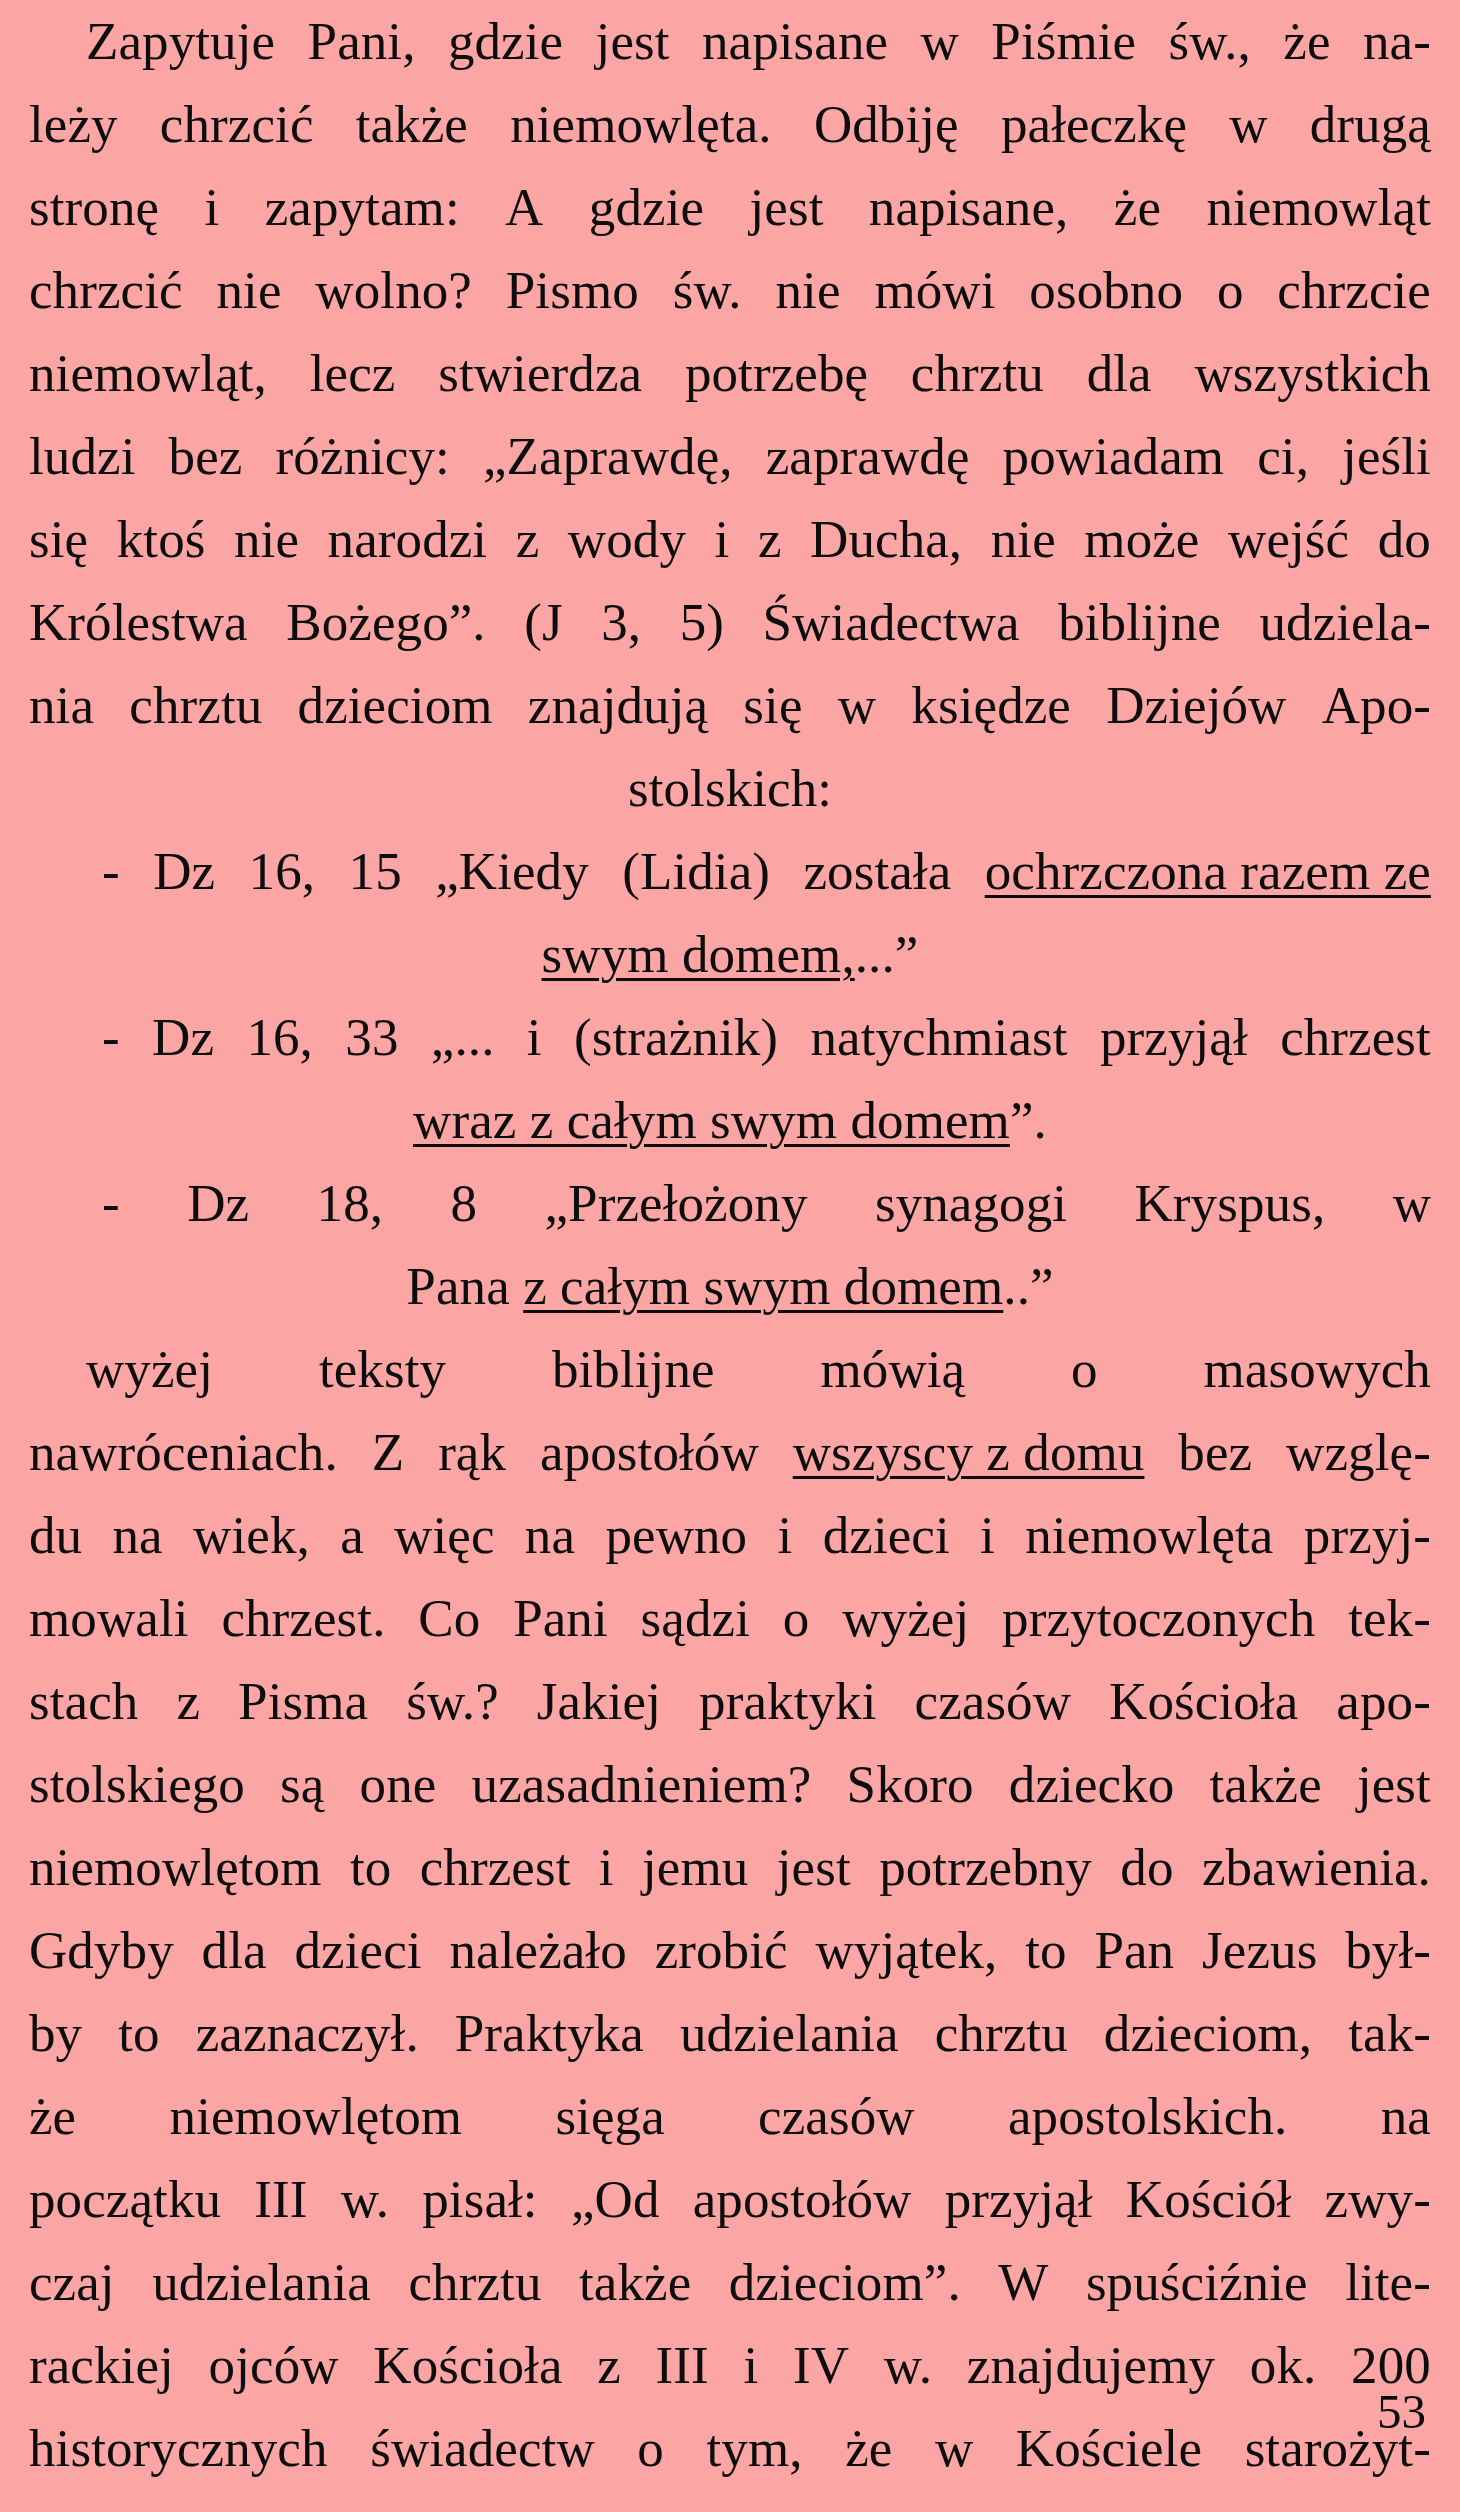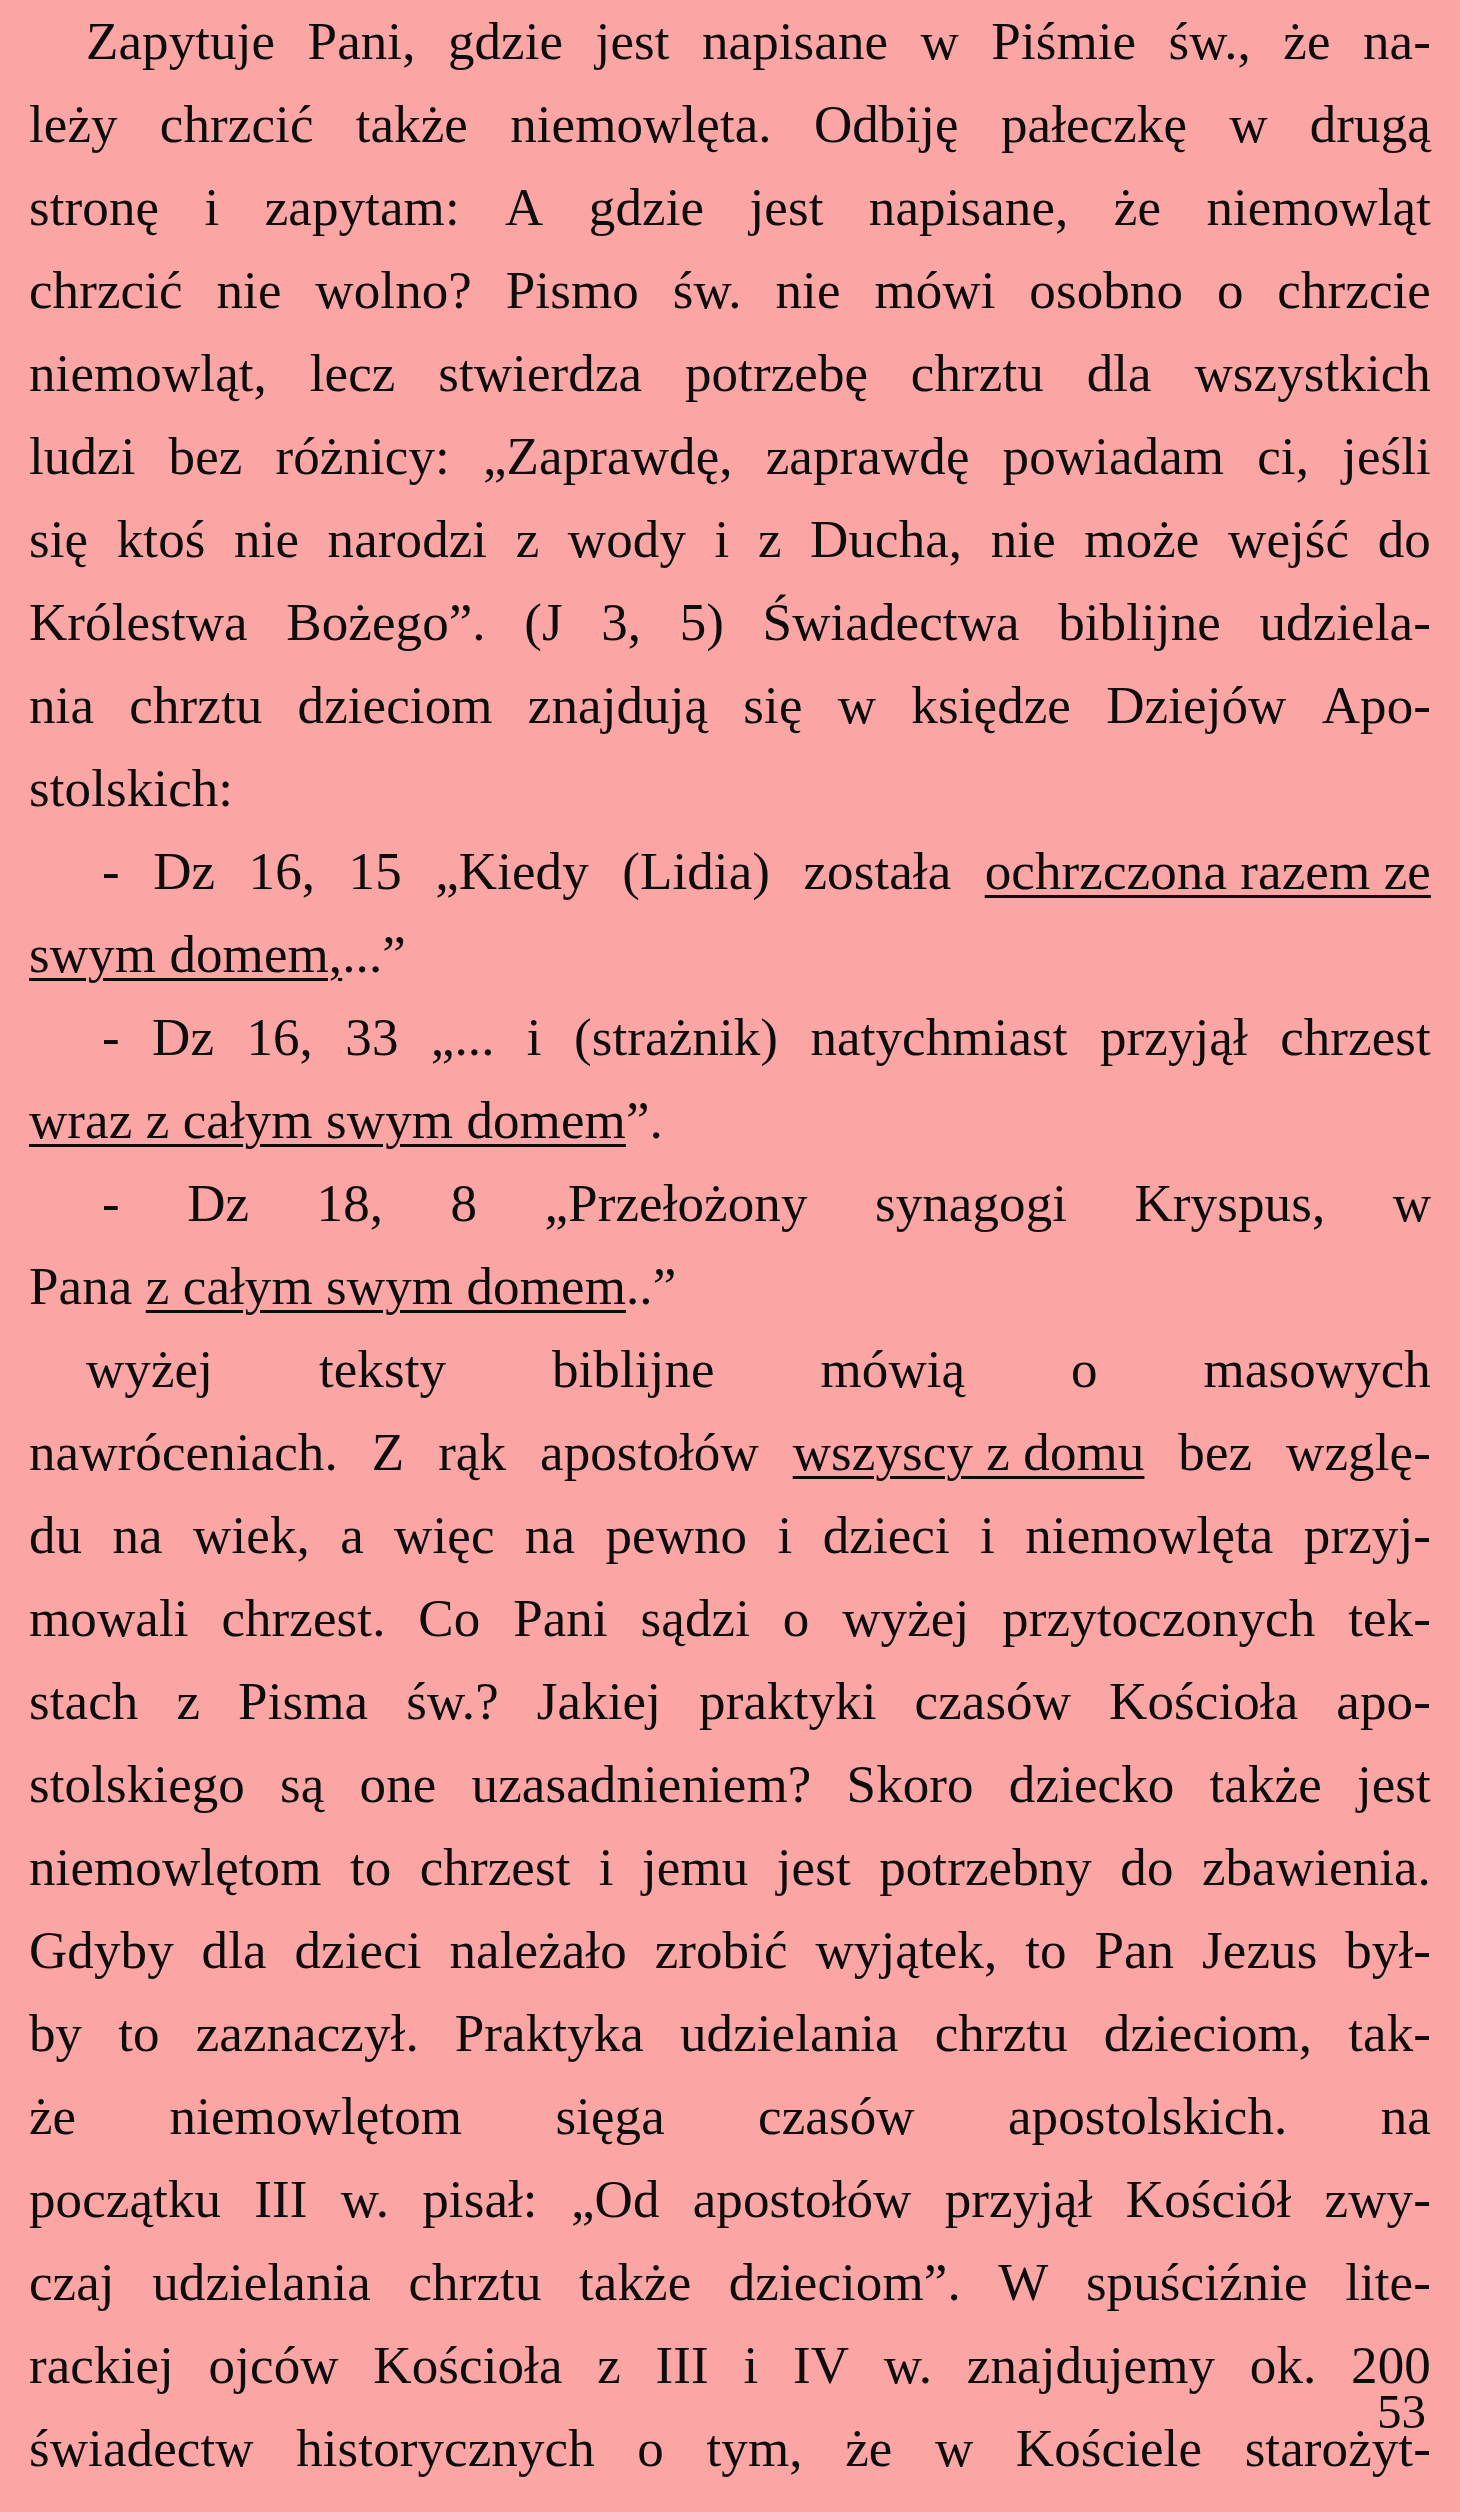--- a/index.html
+++ b/index.html
@@ -35,21 +35,21 @@
   
   .line.just {
     display: flex;
     justify-content: space-between;
   }
   .line.just > .w {
     display: inline-block;
   }
   
   .line.left {
-    text-align: left;
+    text-align: center;
   }
   .indent-para {
     padding-left: 57px;
   }
   .indent-item {
     padding-left: 73px;
   }
   .u {
     text-decoration: underline;
     text-decoration-thickness: 2.9px;
@@ -340,22 +340,22 @@
         <span class="w">z</span>
         <span class="w">III</span>
         <span class="w">i</span>
         <span class="w">IV</span>
         <span class="w">w.</span>
         <span class="w">znajdujemy</span>
         <span class="w">ok.</span>
         <span class="w">200</span>
       </div>
       <div class="line just">
+        <span class="w">historycznych</span>
         <span class="w">świadectw</span>
-        <span class="w">historycznych</span>
         <span class="w">o</span>
         <span class="w">tym,</span>
         <span class="w">że</span>
         <span class="w">w</span>
         <span class="w">Kościele</span>
         <span class="w">starożyt-</span>
       </div>
       <div class="line just">
         <span class="w">nym</span>
         <span class="w">był</span>

